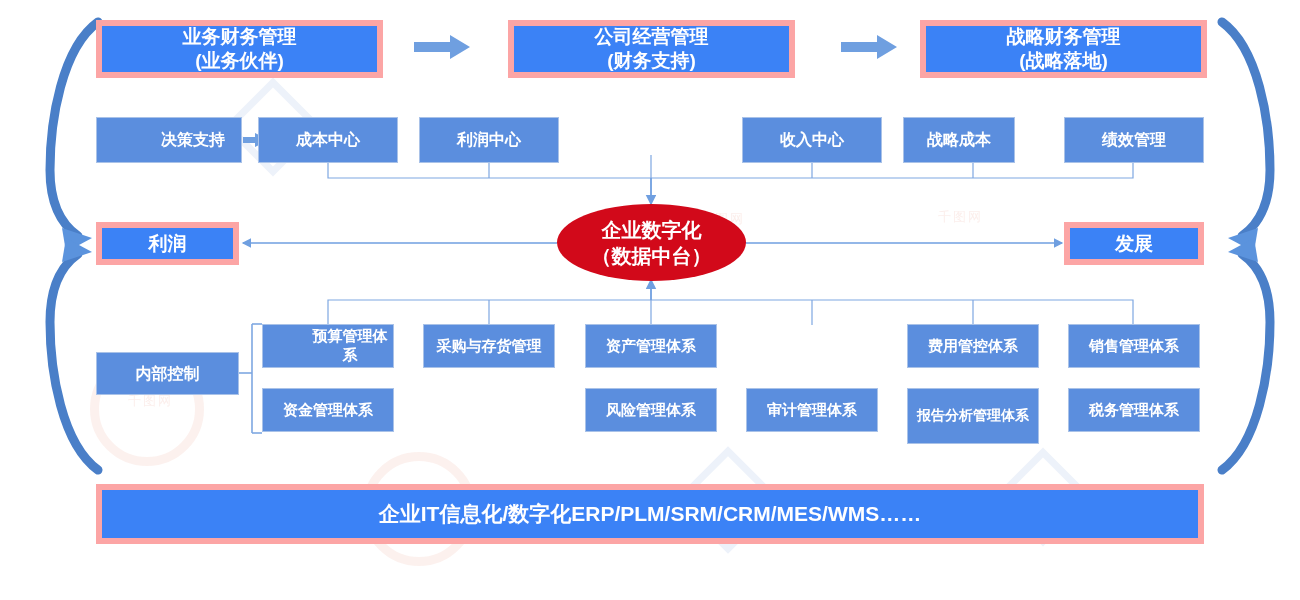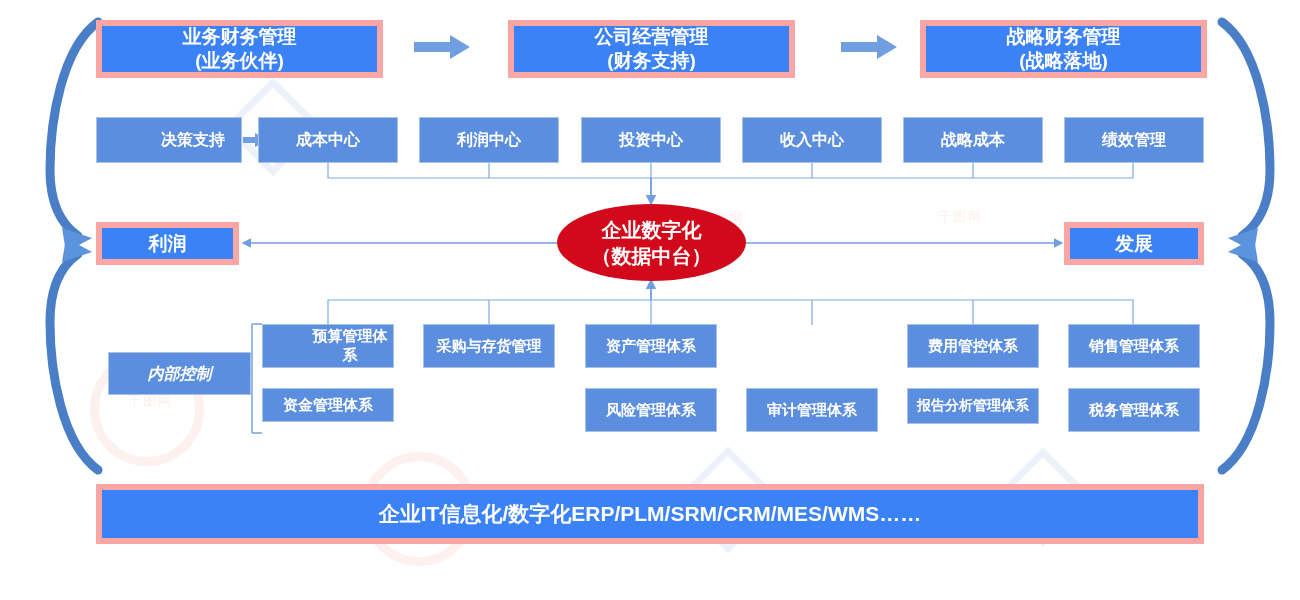--- a/index.html
+++ b/index.html
@@ -124,42 +124,41 @@
   <div class="box dark t-top" style="left:96px;top:20px;width:287px;height:58px;">业务财务管理
 (业务伙伴)</div>
   <div class="box dark t-top" style="left:508px;top:20px;width:287px;height:58px;">公司经营管理
 (财务支持)</div>
   <div class="box dark t-top" style="left:920px;top:20px;width:287px;height:58px;">战略财务管理
 (战略落地)</div>
 
   <div class="box light t-mid" style="left:96px;top:117px;width:146px;height:46px;padding-left:48px;">决策支持</div>
   <div class="box light t-mid" style="left:258px;top:117px;width:140px;height:46px;">成本中心</div>
   <div class="box light t-mid" style="left:419px;top:117px;width:140px;height:46px;">利润中心</div>
-  <div class="box light t-mid" style="left:581px;top:117px;width:140px;height:46px;">投资中心</div>
   <div class="box light t-mid" style="left:742px;top:117px;width:140px;height:46px;">收入中心</div>
-  <div class="box light t-mid" style="left:903px;top:117px;width:140px;height:46px;">战略成本</div>
+  <div class="box light t-mid" style="left:903px;top:117px;width:112px;height:46px;">战略成本</div>
   <div class="box light t-mid" style="left:1064px;top:117px;width:140px;height:46px;">绩效管理</div>
 
   <div class="box dark t-side" style="left:96px;top:222px;width:143px;height:43px;">利润</div>
   <div class="box dark t-side" style="left:1064px;top:222px;width:140px;height:43px;">发展</div>
   <div class="ellipse" style="left:557px;top:204px;width:189px;height:77px;">企业数字化
 （数据中台）</div>
 
-  <div class="box light t-mid" style="left:108px;top:352px;width:143px;height:43px;font-style:italic;">内部控制</div>
+  <div class="box light t-mid" style="left:96px;top:352px;width:143px;height:43px;">内部控制</div>
 
   <div class="box light t-cell" style="left:262px;top:324px;width:132px;height:44px;padding-left:44px;">预算管理体系</div>
   <div class="box light t-cell" style="left:423px;top:324px;width:132px;height:44px;">采购与存货管理</div>
   <div class="box light t-cell" style="left:585px;top:324px;width:132px;height:44px;">资产管理体系</div>
   <div class="box light t-cell" style="left:907px;top:324px;width:132px;height:44px;">费用管控体系</div>
   <div class="box light t-cell" style="left:1068px;top:324px;width:132px;height:44px;">销售管理体系</div>
 
-  <div class="box light t-cell" style="left:262px;top:388px;width:132px;height:34px;">资金管理体系</div>
+  <div class="box light t-cell" style="left:262px;top:388px;width:132px;height:44px;">资金管理体系</div>
   <div class="box light t-cell" style="left:585px;top:388px;width:132px;height:44px;">风险管理体系</div>
   <div class="box light t-cell" style="left:746px;top:388px;width:132px;height:44px;">审计管理体系</div>
-  <div class="box light t-cell-sm" style="left:907px;top:388px;width:132px;height:36px;">报告分析管理体系</div>
+  <div class="box light t-cell-sm" style="left:907px;top:388px;width:132px;height:56px;">报告分析管理体系</div>
   <div class="box light t-cell" style="left:1068px;top:388px;width:132px;height:44px;">税务管理体系</div>
 
   <div class="box dark" style="left:96px;top:484px;width:1108px;height:60px;">
     <div class="t-banner">企业IT信息化/数字化</div>
     <div class="t-banner">ERP/PLM/SRM/CRM/MES/WMS……</div>
   </div>
 
 </div>
 
 </body></html>

